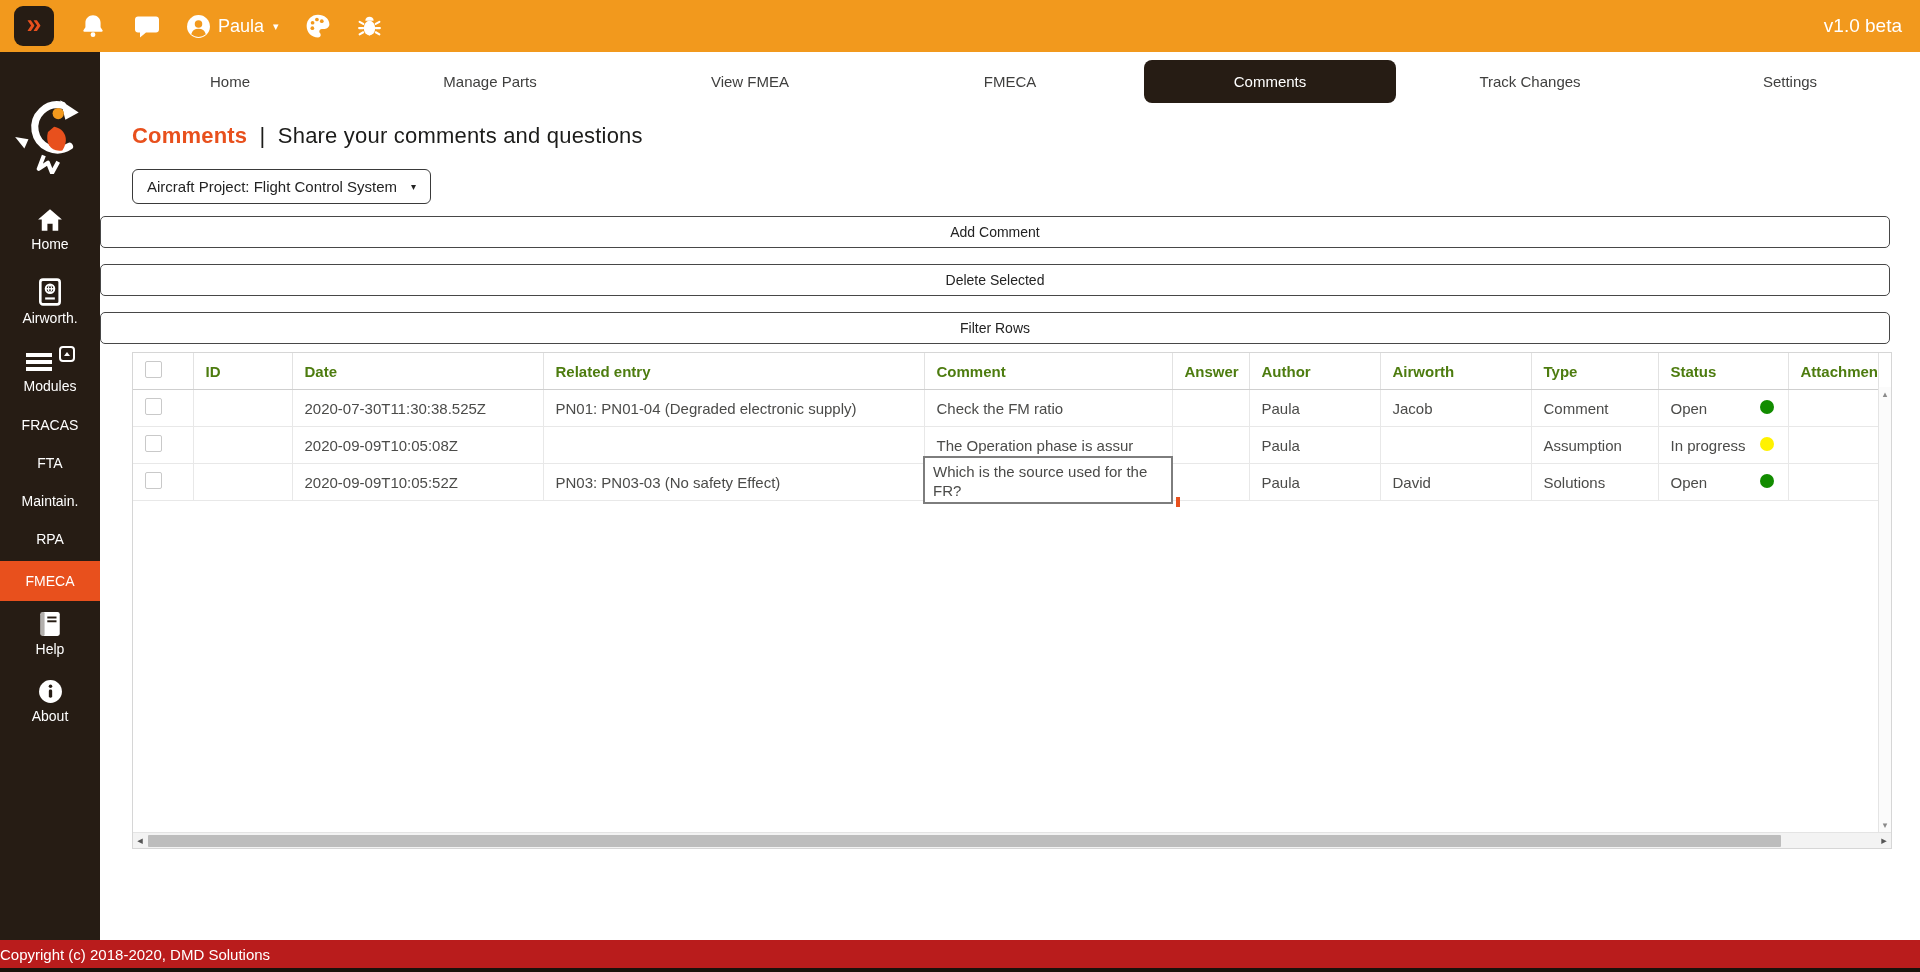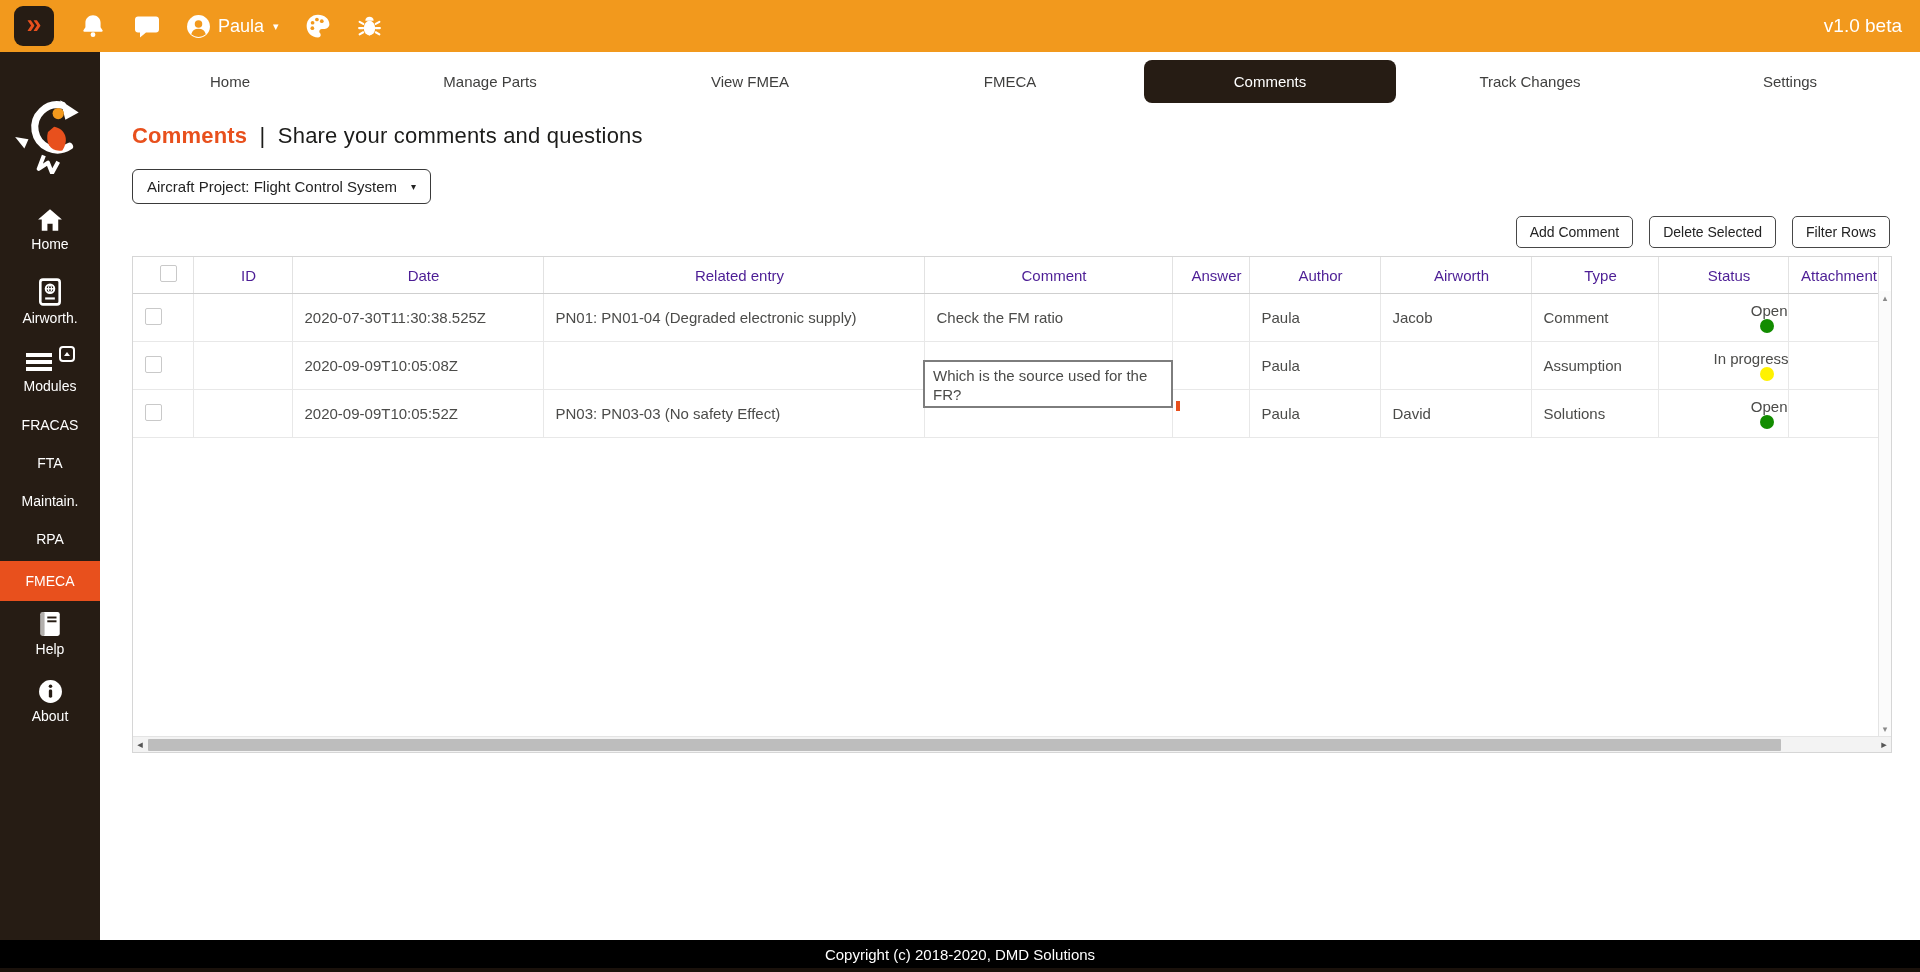--- a/index.html
+++ b/index.html
@@ -32,51 +32,51 @@
   .tabs { display:flex; padding-top:8px; }
   .tab { flex:1; text-align:center; font-size:15px; color:#3f3f3e; padding:13px 0; cursor:pointer; margin:0 4px; }
   .tab.active { background:#261C14; color:#fff; border-radius:8px; }
   .page-head { margin:20px 0 0 32px; font-size:22px; color:#1c1c1a; letter-spacing:0.2px; }
   .page-title { color:#E8501D; font-weight:bold; }
   .page-sep { font-weight:300; margin:0 6px; }
   .page-sub { font-weight:500; }
   .selector { margin:20px 0 0 32px; display:inline-flex; align-items:center; gap:12px;
     border:1px solid #3a3a3a; border-radius:6px; padding:8px 14px; font-size:15px; color:#232323; cursor:pointer; background:#fff; }
   .selector .caret { color:#232323; font-size:10px; }
-  .actions { display:flex; justify-content:flex-end; gap:16px; margin:12px 30px 8px 0; }
+  .actions { display:flex; justify-content:flex-end; gap:16px; margin:12px 30px 8px 0;flex-direction:column; }
   .btn { border:1px solid #474747; border-radius:5px; background:#fff; padding:7px 13px; font-size:14px; color:#232323; cursor:pointer; }
   
   .table-wrap { margin-left:32px; width:1760px; height:497px; border:1px solid #d6d6d6; position:relative; background:#fff; }
   table { border-collapse:collapse; table-layout:fixed; width:1745px; font-size:15px; color:#4b4b49; }
-  th { font-weight:normal; color:#4c1d95; text-align:center; padding:8px 0 8px 12px;
+  th { font-weight:bold; color:#4d7c0f; text-align:left; padding:8px 0 8px 12px;
     border-right:1px solid #e2e2e2; border-bottom:1px solid #cfcfcf; white-space:nowrap; overflow:hidden; height:34px; }
   td { padding:8px 0 8px 12px; border-right:1px solid #e8e8e8; border-bottom:1px solid #e8e8e8;
     white-space:nowrap; overflow:hidden; height:35px; }
   th.c-sel, td.c-sel { padding-left:12px; }
   .checkbox { width:17px; height:17px; border:1px solid #c9c9c9; border-radius:2px; background:#fff; display:inline-block; cursor:pointer; }
-  .status-cell { display:flex; align-items:flex-end;flex-direction:column; }
+  .status-cell { display:flex; align-items:flex-start; }
   .status-label { display:inline-block; max-width:74px; overflow:hidden; white-space:nowrap; }
   .dot { width:14px; height:14px; border-radius:50%; margin-left:auto; margin-right:14px; flex-shrink:0; }
   .dot.green { background:#128C00; }
   .dot.yellow { background:#FFF200; }
   .comment-editor { position:absolute; left:790px; top:103px; width:250px; height:48px; background:#fff;
     border:2px solid #7d7d7d; padding:4px 8px; font-size:15px; color:#4b4b49; line-height:19px;
     white-space:normal; z-index:5; cursor:text; }
   .red-tick { position:absolute; right:-5px; bottom:6px; width:4px; height:10px; background:#E8501D; }
   
   .vscroll { position:absolute; top:34px; right:0; bottom:16px; width:13px; border-left:1px solid #e4e4e4;
     background:#fbfbfb; display:flex; flex-direction:column; justify-content:space-between; align-items:center; }
   .v-arrow { font-size:9px; color:#8a8a8a; padding:2px 0; cursor:pointer; }
   .hscroll { position:absolute; left:0; right:0; bottom:0; height:16px; background:#f3f3f3; border-top:1px solid #e4e4e4;
     display:flex; align-items:center; }
   .h-arrow { font-size:11px; color:#555; width:14px; text-align:center; cursor:pointer; flex-shrink:0; }
   .h-thumb { height:12px; width:1633px; background:#bdbdbd; border-radius:1px; margin-left:1px; cursor:grab; flex-shrink:0; }
   .h-space { flex:1; }
   
-  .footer { height:28px; background:#000000; display:flex; align-items:center; justify-content:center; color:#fff; font-size:15px; }
+  .footer { height:28px; background:#b91c1c; display:flex; align-items:center; color:#fff; font-size:15px; }
   .bottom-strip { height:4px; background:#1a110b; }
 </style>
 </head>
 <body>
 
 <div class="topbar">
   <div class="menu-btn">
     <span>»</span>
   </div>
   <div class="tb-icon">

